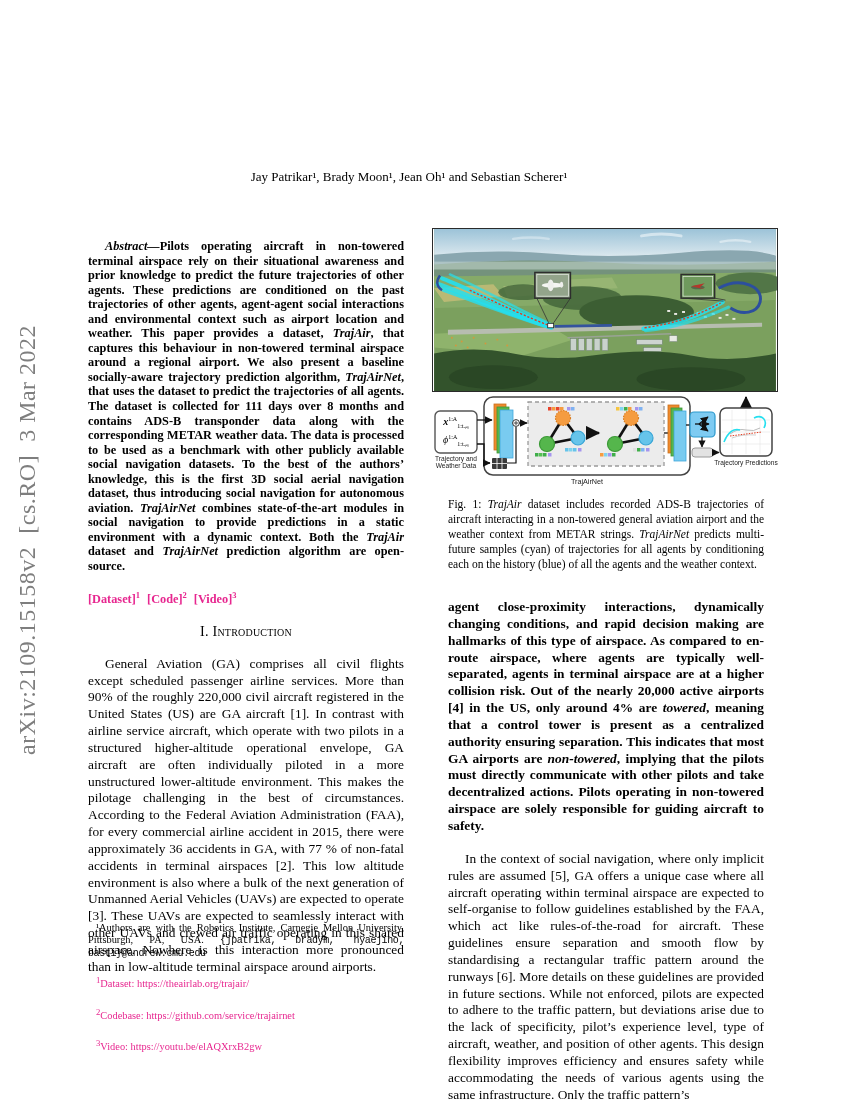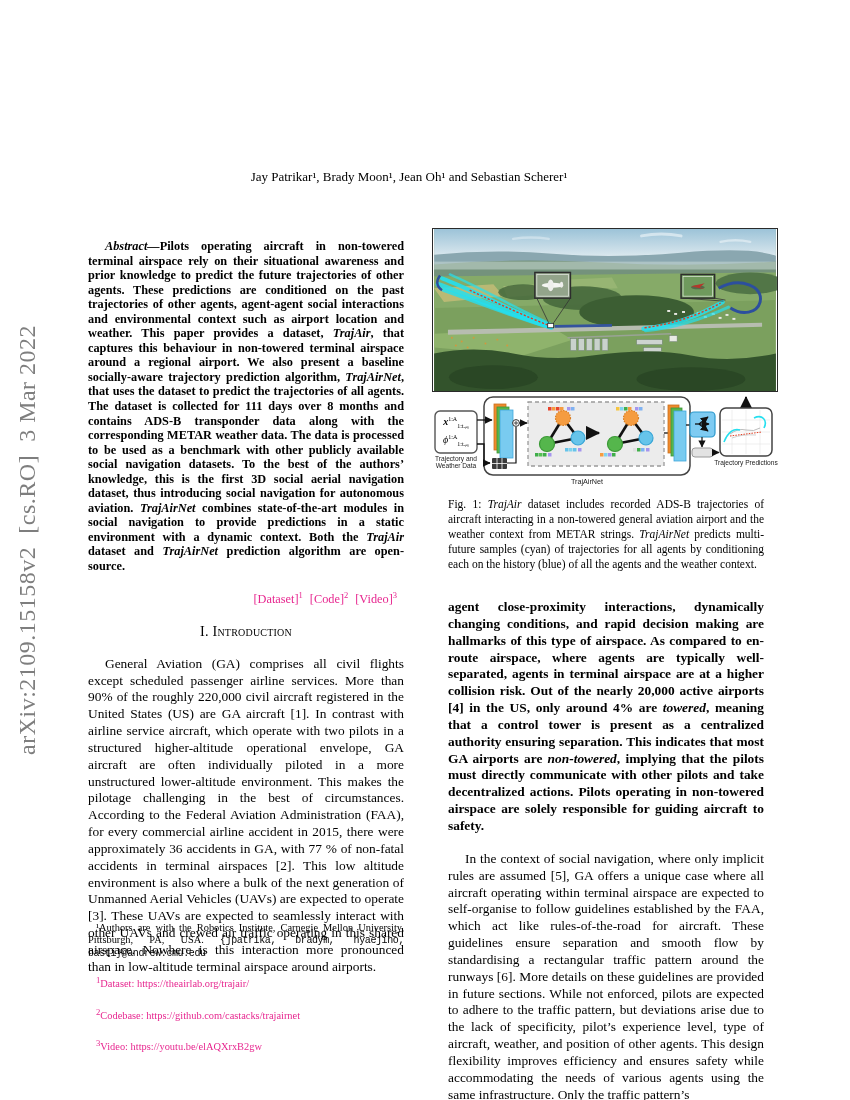--- a/index.html
+++ b/index.html
@@ -15,21 +15,21 @@
           font-size:23px; font-weight:bold; line-height:28px; }
   .authors { position:absolute; top:169px; left:0; width:818px; text-align:center; font-size:13px; }
 
   .col-left  { position:absolute; left:72px;  top:223px; width:348px; }
   .col-right { position:absolute; left:432px; top:228px; width:348px; }
 
   p { margin:16px; }
   .abstract { font-size:12.3px; line-height:14.55px; font-weight:bold;
               text-align:justify; text-indent:17px; }
   .abstract-lead { font-style:italic; }
-  .links-line { font-size:12.3px; font-weight:normal; margin-top:1px;text-align:right; }
+  .links-line { font-size:12.3px; font-weight:bold; margin-top:1px; }
   .pink { color:var(--link-pink,#E7268F); }
   .links-line sup { font-size:8.5px; }
   .links-line .lnk { margin-right:7px; cursor:pointer; }
 
   .section-head { text-align:center; font-variant:small-caps; font-size:14.2px;
                   margin-top:11px; margin-bottom:1px; letter-spacing:.2px; }
 
   .body-p { font-size:13.4px; line-height:16.85px; text-align:justify; text-indent:17px; }
   .noindent { text-indent:0;font-weight:bold; }
 
@@ -68,21 +68,21 @@
     <p class="links-line pink"><span class="lnk"><span>[Dataset]</span><sup>1</sup></span><span class="lnk"><span>[Code]</span><sup>2</sup></span><span class="lnk"><span>[Video]</span><sup>3</sup></span></p>
 
     <div class="section-head">I.&nbsp;Introduction</div>
 
     <p class="body-p">General Aviation (GA) comprises all civil flights except scheduled passenger airline services. More than 90% of the roughly 220,000 civil aircraft registered in the United States (US) are GA aircraft [1]. In contrast with airline service aircraft, which operate with two pilots in a structured higher-altitude operational envelope, GA aircraft are often individually piloted in a more unstructured lower-altitude environment. This makes the pilotage challenging in the best of circumstances. According to the Federal Aviation Administration (FAA), for every commercial airline accident in 2015, there were approximately 36 accidents in GA, with 77 % of non-fatal accidents in terminal airspaces [2]. This low altitude environment is also where a bulk of the next generation of Unmanned Aerial Vehicles (UAVs) are expected to operate [3]. These UAVs are expected to seamlessly interact with other UAVs and crewed air traffic operating in this shared airspace. Nowhere is this interaction more pronounced than in low-altitude terminal airspace around airports.</p>
   </div>
 
   <div class="footnote-block">
     <p class="fn"><span>¹Authors are with the Robotics Institute, Carnegie Mellon University, Pittsburgh, PA, USA. </span><span class="mono">{jpatrika, bradym, hyaejino, basti}@andrew.cmu.edu</span></p>
     <p class="fn-link pink"><sup>1</sup><span>Dataset:</span> <span>https://theairlab.org/trajair/</span></p>
-    <p class="fn-link pink"><sup>2</sup><span>Codebase:</span> <span>https://github.com/castacks/trajairnet</span></p>
+    <p class="fn-link pink"><sup>2</sup><span>Codebase:</span> <span>https://github.com/service/trajairnet</span></p>
     <p class="fn-link pink"><sup>3</sup><span>Video:</span> <span>https://youtu.be/elAQXrxB2gw</span></p>
   </div>
 
   <div class="col-right">
 
     <div class="figure">
 
       <div class="photo-wrap">
         <svg viewBox="0 0 346 164" width="344" height="162">
           <defs>

